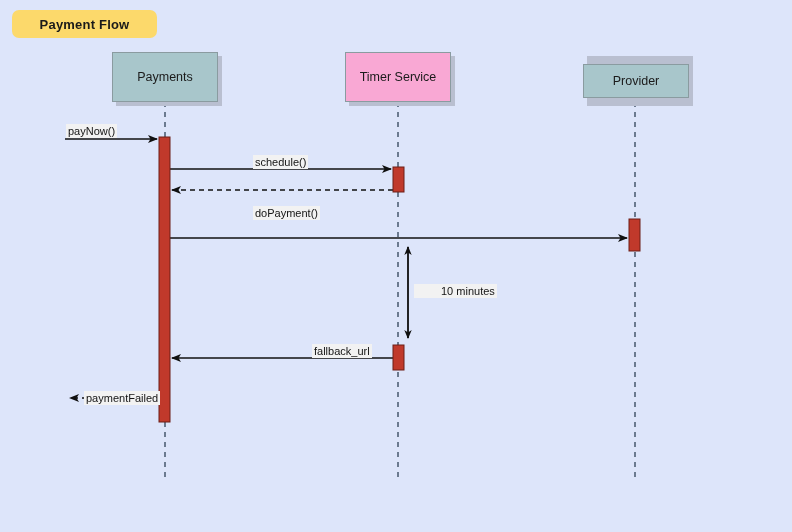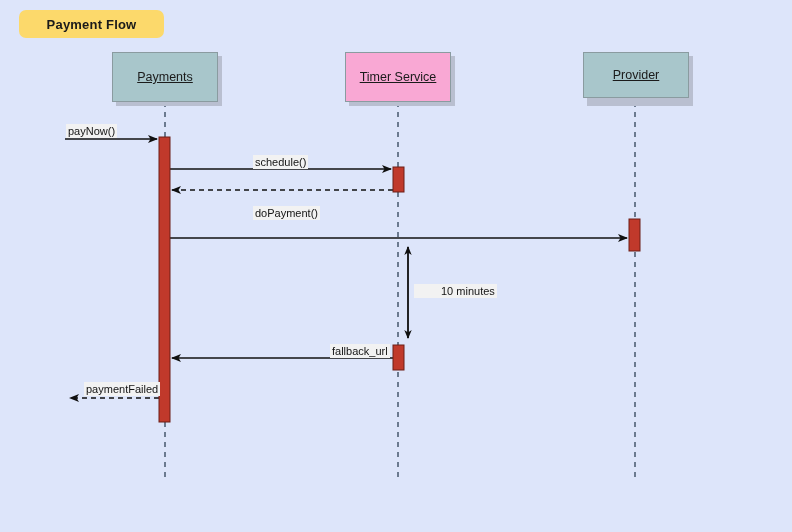--- a/index.html
+++ b/index.html
@@ -24,31 +24,29 @@
   .title-box {
     position: absolute;
     border-radius: 7px;
     display: flex;
     align-items: center;
     justify-content: center;
     font-weight: bold;
     font-size: 13px;
     color: #1a1a1a;
     letter-spacing: 0.2px;
-    margin-left: 7px;
   }
   .participant-box {
     position: absolute;
     display: flex;
     align-items: center;
     justify-content: center;
     font-size: 12.5px;
     color: #1b1b1b;
     box-sizing: border-box;
-    text-decoration: underline;
   }
   .msg-label {
     position: absolute;
     font-size: 11px;
     color: #141414;
     white-space: nowrap;
     padding: 1px 2px;
     line-height: 12px;
   }
 </style>
@@ -104,26 +102,26 @@
     <span>Payment Flow</span>
   </div>
 
   <div id="participants-layer">
       <div class="participant-box" style="left: 112px; top: 52px; width: 106px; height: 50px; background: rgb(168, 198, 203); border: 1px solid rgb(138, 155, 160);">
         <span>Payments</span>
       </div>
       <div class="participant-box" style="left: 345px; top: 52px; width: 106px; height: 50px; background: #f9a8d4; border: 1px solid rgb(138, 155, 160);">
         <span>Timer Service</span>
       </div>
-      <div class="participant-box" style="left: 583px; top: 52px; width: 106px; height: 46px; background: rgb(168, 198, 203); border: 1px solid rgb(138, 155, 160);">
+      <div class="participant-box" style="left: 583px; top: 64px; width: 106px; height: 34px; background: rgb(168, 198, 203); border: 1px solid rgb(138, 155, 160);">
         <span>Provider</span>
       </div>
     </div>
   <div id="labels-layer">
       <div class="msg-label" style="left: 66px; top: 124px; background: rgb(242, 242, 242);">payNow()</div>
       <div class="msg-label" style="left: 253px; top: 155px; background: rgb(242, 242, 242);">schedule()</div>
       <div class="msg-label" style="left: 253px; top: 206px; background: rgb(242, 242, 242);">doPayment()</div>
-      <div class="msg-label" style="left: 312px; top: 344px; background: rgb(242, 242, 242); margin-left: 18px;">fallback_url</div>
-      <div class="msg-label" style="left: 84px; top: 382px; background: rgb(242, 242, 242);">paymentFailed</div>
+      <div class="msg-label" style="left: 312px; top: 344px; background: rgb(242, 242, 242);">fallback_url</div>
+      <div class="msg-label" style="left: 84px; top: 391px; background: rgb(242, 242, 242);">paymentFailed</div>
       <div class="msg-label" style="left: 414px; top: 284px; background: rgb(242, 242, 242); padding-left: 27px;">10 minutes</div>
     </div>
 
 </div>
 
 </body></html>

